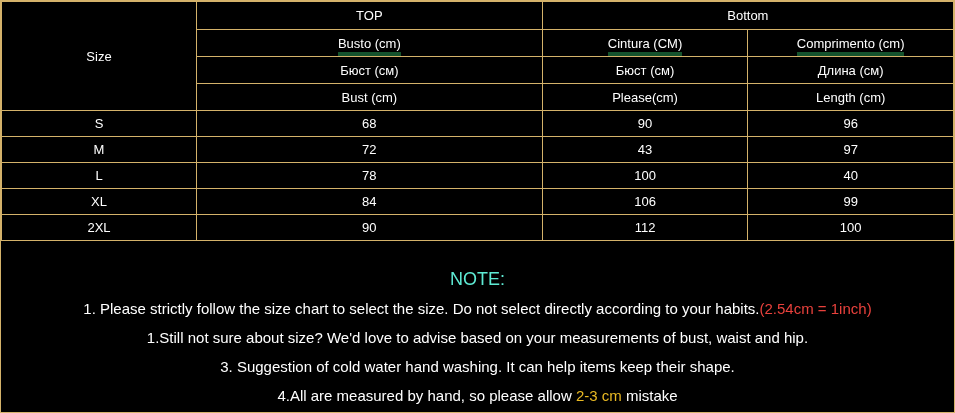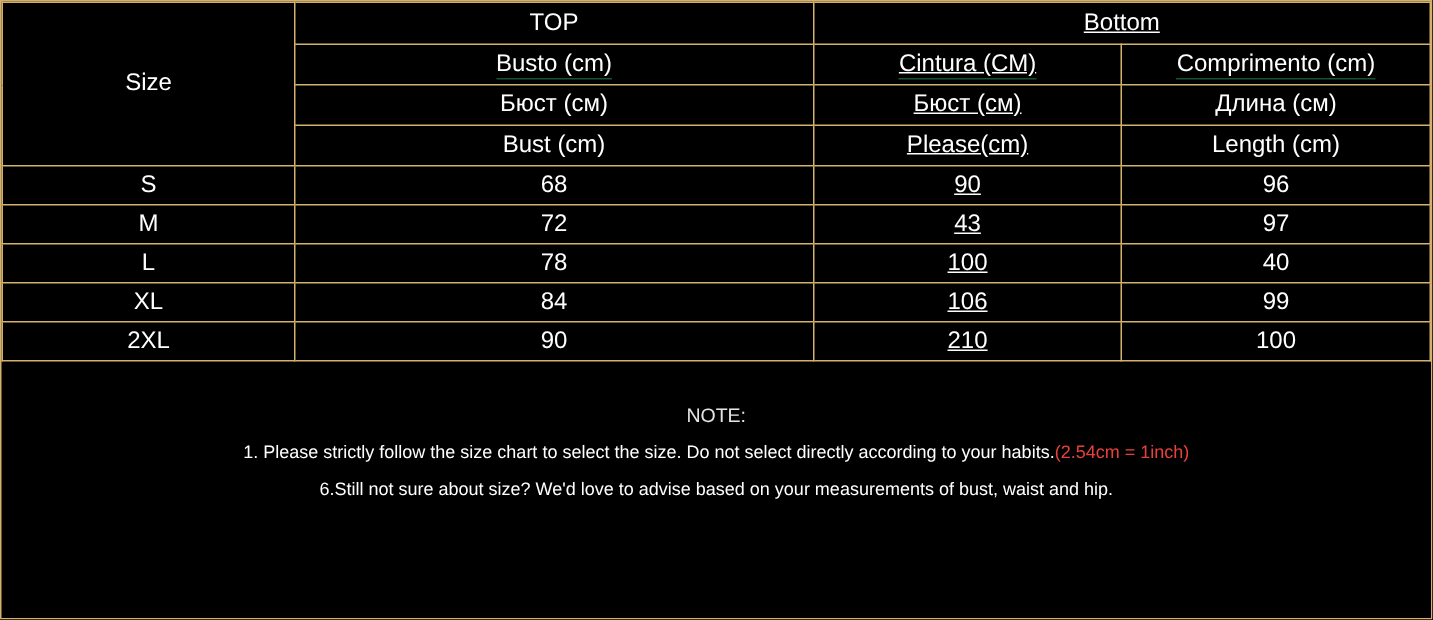--- a/index.html
+++ b/index.html
@@ -28,56 +28,56 @@
     table-layout: fixed;
     font-size: 13px;
   }
   table.size-table td {
     border: 1px solid #d4b26a;
     text-align: center;
     vertical-align: middle;
     color: #ffffff;
     padding: 0;
     height: 25px;
-    font-size: 16px;
+    font-size: 13px;
   }
   td.col-size  { width: 118px; }
   td.col-top   { width: 210px; }
-  td.col-waist { width: 250px; text-decoration: underline; }
+  td.col-waist { width: 250px; }
   td.col-len   { width: 373px; margin-top: 32px; }
 
   .hdr-group { height: 28px; font-size: 13px; }
   .hdr-row   { height: 27px; }
   .size-cell { font-size: 13px; }
 
   .lang-pt { color: #ffffff; }
   .lang-pt .u {
-    border-bottom: 1px solid #14532d;
+    border-bottom: 4px solid #14532d;
     padding-bottom: 1px;
   }
   .data-row td { height: 26px; font-size: 13px; }
 
   .notes {
     position: absolute;
     left: 1px;
     right: 1px;
     bottom: 1px;
     top: 256px;
     background: #000;
     text-align: center;
     padding-top: 12px;
     box-sizing: border-box;
   }
   .note-title {
-    color: #e5e5e5;
-    font-size: 13px;
+    color: #5eead4;
+    font-size: 18px;
     margin-bottom: 10px;
   }
   .note-line {
-    font-size: 12px;
+    font-size: 15px;
     color: #ffffff;
     margin-bottom: 11px;
     line-height: 1.2;
   }
   .note-line .hl { color: #e8413c; }
   .note-line .hl-y { color: #e8b923; }
 </style>
 </head>
 <body>
 
@@ -129,27 +129,31 @@
       </tr>
       <tr class="data-row">
         <td class="col-size size-cell">XL</td>
         <td class="col-top">84</td>
         <td class="col-waist">106</td>
         <td class="col-len">99</td>
       </tr>
       <tr class="data-row">
         <td class="col-size size-cell">2XL</td>
         <td class="col-top">90</td>
-        <td class="col-waist">210</td>
+        <td class="col-waist">112</td>
         <td class="col-len">100</td>
       </tr>
     </tbody>
   </table>
 
   <div class="notes">
     <div class="note-title">NOTE:</div>
     <div class="note-line">
       <span>1. Please strictly follow the size chart to select the size. Do not select directly according to your habits.</span><span class="hl">(2.54cm = 1inch)</span>
     </div>
-    <div class="note-line">6.Still not sure about size? We'd love to advise based on your measurements of bust, waist and hip.</div>
+    <div class="note-line">1.Still not sure about size? We'd love to advise based on your measurements of bust, waist and hip.</div>
+    <div class="note-line">3. Suggestion of cold water hand washing. It can help items keep their shape.</div>
+    <div class="note-line">
+      <span>4.All are measured by hand, so please allow </span><span class="hl-y">2-3 cm</span><span> mistake</span>
+    </div>
   </div>
 
 </div>
 
 </body></html>

